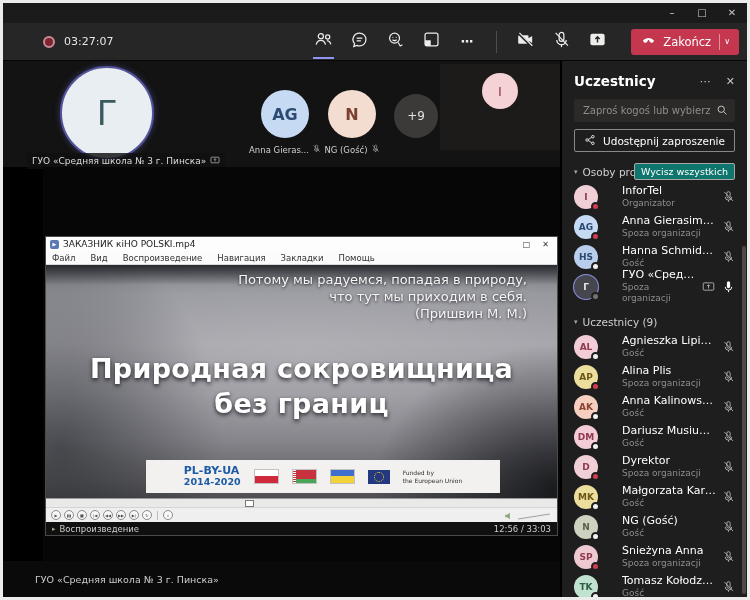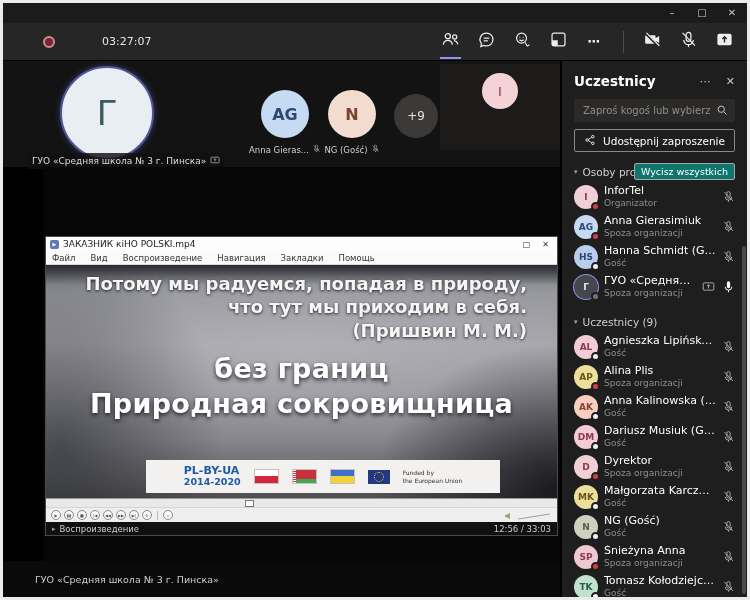--- a/index.html
+++ b/index.html
@@ -8,21 +8,21 @@
     flex-direction:column;box-sizing:border-box;overflow:hidden;}
 
   
   .titlebar{height:20px;background:#1c1b1b;display:flex;align-items:center;position:relative;flex:0 0 auto;}
   .titlebar .title{position:absolute;left:0;right:0;text-align:center;font-size:10.5px;color:#d6d4d2;}
   .win-controls{margin-left:auto;display:flex;z-index:1;}
   .win-btn{width:30px;text-align:center;color:#c8c6c4;font-size:10px;line-height:20px;cursor:default;}
 
   
   .meetbar{height:37px;background:#272626;display:flex;align-items:center;padding-right:8px;
-    flex:0 0 auto;border-bottom:1px solid #060606;gap:38px;}
+    flex:0 0 auto;border-bottom:1px solid #060606;}
   .rec{width:8px;height:8px;border-radius:50%;background:#7e2430;border:2px solid #c98b97;margin-left:40px;}
   .timer{color:#e8e6e3;font-size:11px;margin-left:9px;}
   .mb-icons{display:flex;align-items:center;gap:7px;margin-left:auto;}
   .mb-btn{width:29px;height:29px;display:flex;align-items:center;justify-content:center;color:#ededeb;position:relative;}
   .mb-btn svg{width:19px;height:19px;}
   .mb-btn.active::after{content:"";position:absolute;bottom:-3px;left:4px;right:4px;height:2px;background:#8e95f2;}
   .mb-more{color:#ededeb;font-size:13px;font-weight:bold;letter-spacing:1px;}
   .mb-divider{width:1px;height:22px;background:#4f4d4b;margin:0 7px;}
   .endbtn{display:flex;align-items:center;height:26px;background:#c4374f;border-radius:3px;
     margin-left:12px;padding:0 5px 0 10px;color:#fff;}
@@ -72,22 +72,22 @@
   .video{flex:1;position:relative;overflow:hidden;
     background:
       radial-gradient(120% 90% at 50% 38%, rgba(195,195,200,.4), transparent 60%),
       linear-gradient(180deg,#75777d 0%,#94959b 12%,#a3a3a9 34%,#95959b 55%,#7d7d83 75%,#616166 92%,#4f4f53 100%);}
   .video::before{content:"";position:absolute;inset:0;pointer-events:none;
     background-image:
       linear-gradient(180deg, rgba(26,28,32,.85), rgba(26,28,32,0)),
       radial-gradient(45% 130% at 3% 78%, rgba(24,26,30,.5), transparent 70%),
       radial-gradient(55% 95% at 100% 96%, rgba(10,11,15,.8), transparent 65%);
     background-size:100% 20px,100% 100%,100% 100%;background-repeat:no-repeat;}
-  .subs{position:absolute;top:7px;left:20px;right:30px;text-align:right;color:#f5f5f5;font-weight:bold;
-    font-size:18px;line-height:1.3;text-shadow:0 1px 3px rgba(18,18,24,.9);z-index:2;}
+  .subs{position:absolute;top:7px;left:20px;right:30px;text-align:right;color:#f5f5f5;font-weight:normal;
+    font-size:13px;line-height:1.3;text-shadow:0 1px 3px rgba(18,18,24,.9);z-index:2;}
   .vtitle{position:absolute;top:86px;left:0;right:0;text-align:center;color:#fff;font-weight:bold;
     font-size:27px;line-height:1.3;text-shadow:0 2px 4px rgba(8,8,14,.8);letter-spacing:.3px;z-index:2;}
   .logos{position:absolute;left:100px;right:57px;bottom:5px;height:33px;background:#f2f1ef;
     display:flex;align-items:center;justify-content:center;gap:13px;z-index:3;}
   .prog{color:#1c5ba5;font-weight:bold;font-size:11px;line-height:1.1;}
   .prog .yr{font-size:9.5px;display:block;}
   .flag{width:25px;height:15px;border:1px solid #c2c2c2;box-sizing:border-box;flex:0 0 auto;position:relative;}
   .flag-pl{background:linear-gradient(180deg,#fff 0 50%,#d1293c 50% 100%);}
   .flag-by{background:linear-gradient(180deg,#c8313e 0 66%,#4aa657 66% 100%);}
   .flag-by::before{content:"";position:absolute;left:0;top:0;bottom:0;width:3px;
@@ -136,21 +136,21 @@
   .sb-section{margin-top:9px;display:flex;align-items:center;height:21px;}
   .sb-chev{color:#a8a6a4;font-size:7px;}
   .sb-sec-label{color:#d0cece;font-size:10.5px;margin-left:5px;flex:1;white-space:nowrap;overflow:hidden;}
   .sb-muteall{border:1px solid #aaa8a6;border-radius:2px;color:#fff;font-size:9.5px;padding:2px 6px;
     background:#0f766e;font-family:inherit;flex:0 0 auto;}
   .prow{height:30px;display:flex;align-items:center;}
   .pav{width:24px;height:24px;border-radius:50%;position:relative;display:flex;align-items:center;
     justify-content:center;font-size:9px;font-weight:bold;flex:0 0 auto;}
   .pbadge{position:absolute;right:-2px;bottom:-2px;width:9px;height:9px;border-radius:50%;
     border:2px solid #1f1e1e;box-sizing:border-box;}
-  .pinfo{margin-left:6px;flex:1;min-width:0;}
+  .pinfo{margin-left:24px;flex:1;min-width:0;}
   .pname{color:#fff;font-size:11px;line-height:1.15;white-space:nowrap;overflow:hidden;text-overflow:ellipsis;}
   .psub{color:#8f8d8b;font-size:9px;line-height:1.25;}
   .picons{display:flex;align-items:center;gap:7px;color:#b5b3b1;margin-left:6px;}
   .picons svg{width:13px;height:13px;}
   .sb-scroll{position:absolute;right:1px;top:185px;width:4px;height:348px;background:#4d4b49;border-radius:2px;}
 </style>
 </head>
 <body>
 
 <div class="app">
@@ -214,20 +214,28 @@
               <path d="M5 10.5a5 5 0 0 0 10 0"></path>
               <line x1="10" y1="15.5" x2="10" y2="18"></line>
               <line x1="3.8" y1="3" x2="16.8" y2="16.5"></line>
             </svg></span>
       </div>
       <div class="mb-btn">
         <span><svg viewBox="0 0 20 20">
               <rect x="2.5" y="4" width="15" height="12" rx="2" fill="currentColor"></rect>
               <path d="M10 13.2V7.4M7.7 9.5L10 7.2l2.3 2.3" stroke="#272626" stroke-width="1.5" fill="none"></path>
             </svg></span>
+      </div>
+      <div class="endbtn">
+        <span><svg viewBox="0 0 20 20" fill="currentColor">
+              <path d="M2.5 11.6c4.5-4.6 10.5-4.6 15 0l-1.8 2.3c-.5.6-1.3.8-2 .4l-2-1.2a1.6 1.6 0 0 1-.8-1.4v-1a9.4 9.4 0 0 0-1.8 0v1c0 .6-.3 1.1-.8 1.4l-2 1.2c-.7.4-1.5.2-2-.4z"></path>
+            </svg></span>
+        <span class="lbl">Zakończ</span>
+        <span class="sep"></span>
+        <span class="chev">∨</span>
       </div>
     </div>
   </div>
 
   <div class="content">
 
     <div class="stage">
       <div class="avatar-strip">
         <div class="big-av" style="background: rgb(232, 238, 241); color: rgb(58, 90, 96);">
           <span>Г</span>
@@ -291,22 +299,22 @@
               <span>Закладки</span>
               <span>Помощь</span>
             </div>
           <div class="video">
             <div class="subs">
               <div>Потому мы радуемся, попадая в природу,</div>
               <div>что тут мы приходим в себя.</div>
               <div>(Пришвин М. М.)</div>
             </div>
             <div class="vtitle">
+              <div>Природная сокровищница</div>
               <div>без границ</div>
-              <div>Природная сокровищница</div>
             </div>
             <div class="logos">
               <div class="prog">
                 <span>PL-BY-UA</span>
                 <span class="yr">2014-2020</span>
               </div>
               <div class="flag flag-pl"></div>
               <div class="flag flag-by"></div>
               <div class="flag flag-ua"></div>
               <div class="flag flag-eu"></div>

